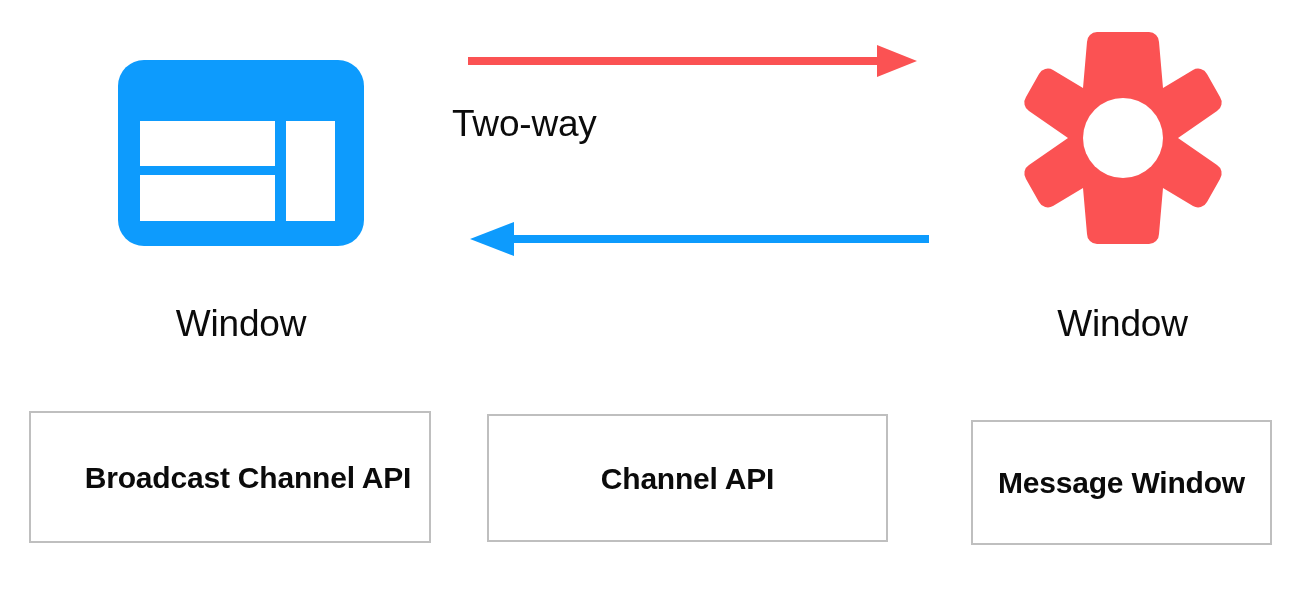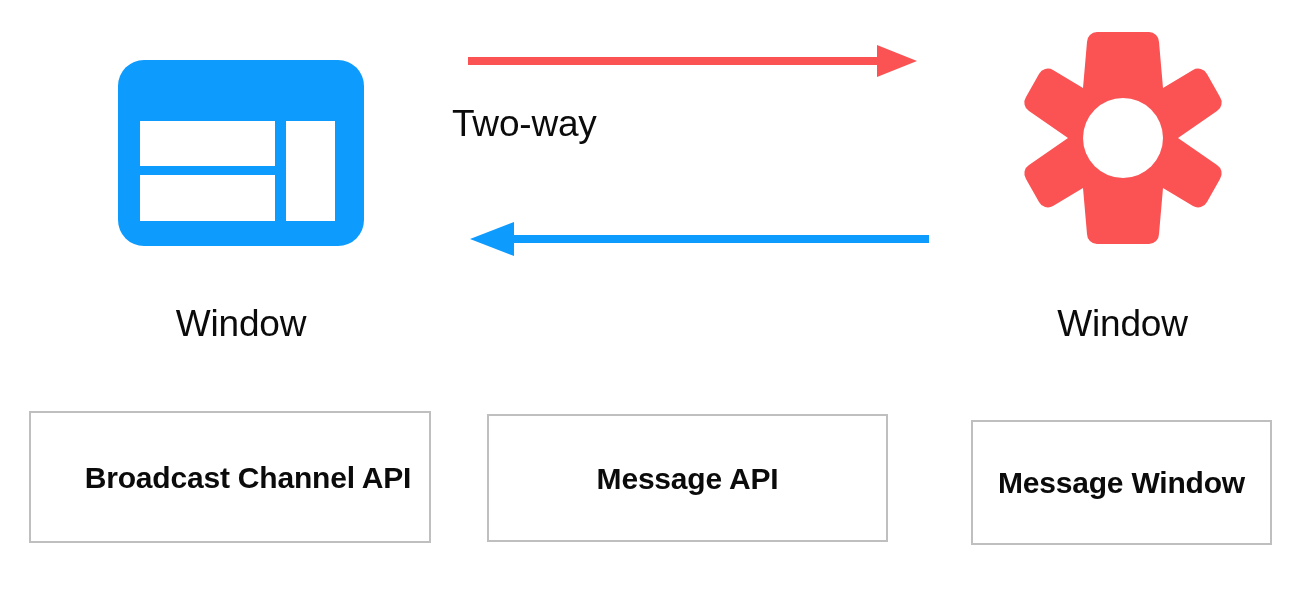--- a/index.html
+++ b/index.html
@@ -207,17 +207,17 @@
       <polygon points="5,23 49,6 49,40" fill="#0d9bfd"></polygon>
     </svg>
   </div>
 
   <div id="center-label">
     <div>Two-way</div>
   </div>
 
   <div class="api-box" id="api-box-0">Broadcast Channel API</div>
 
-  <div class="api-box" id="api-box-1">Message API</div>
+  <div class="api-box" id="api-box-1">Channel API</div>
 
   <div class="api-box" id="api-box-2">Message Window</div>
 
 </div>
 
 </body></html>

